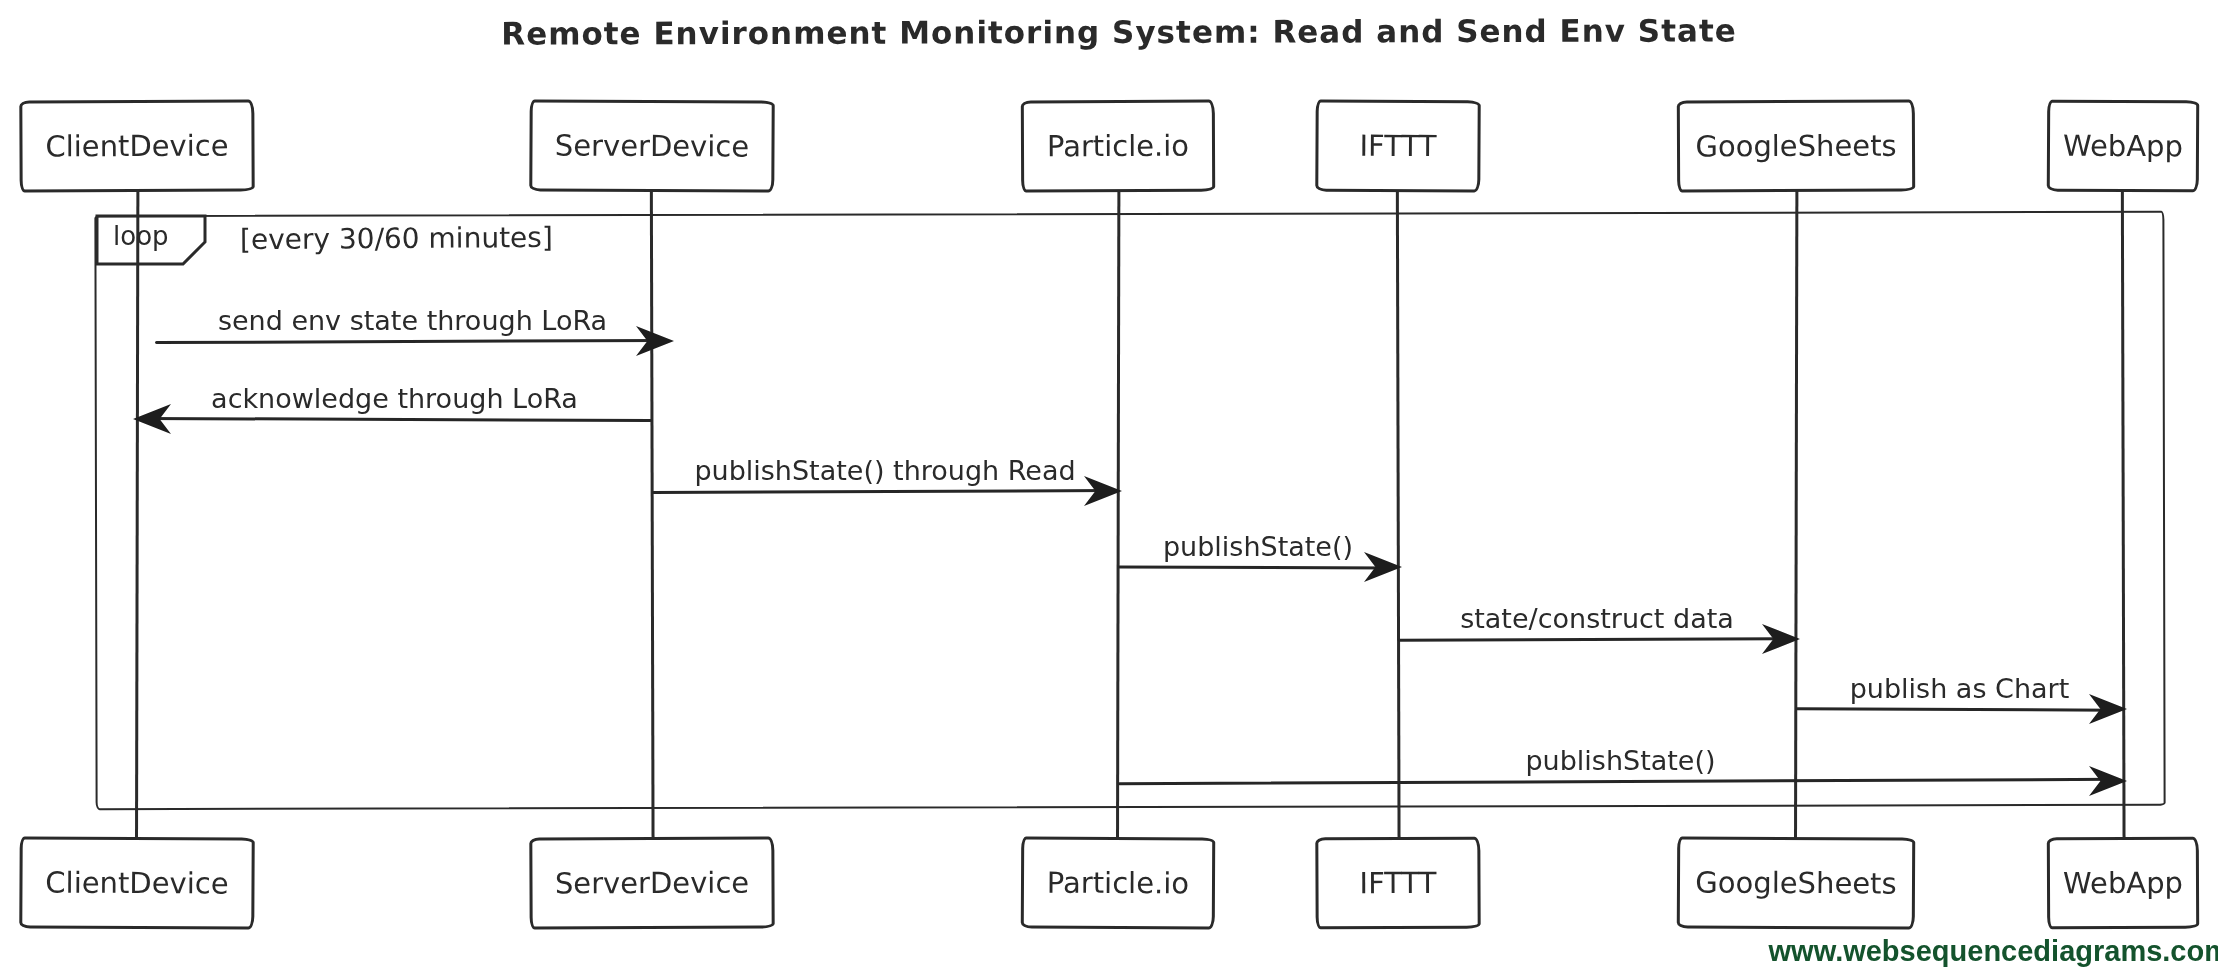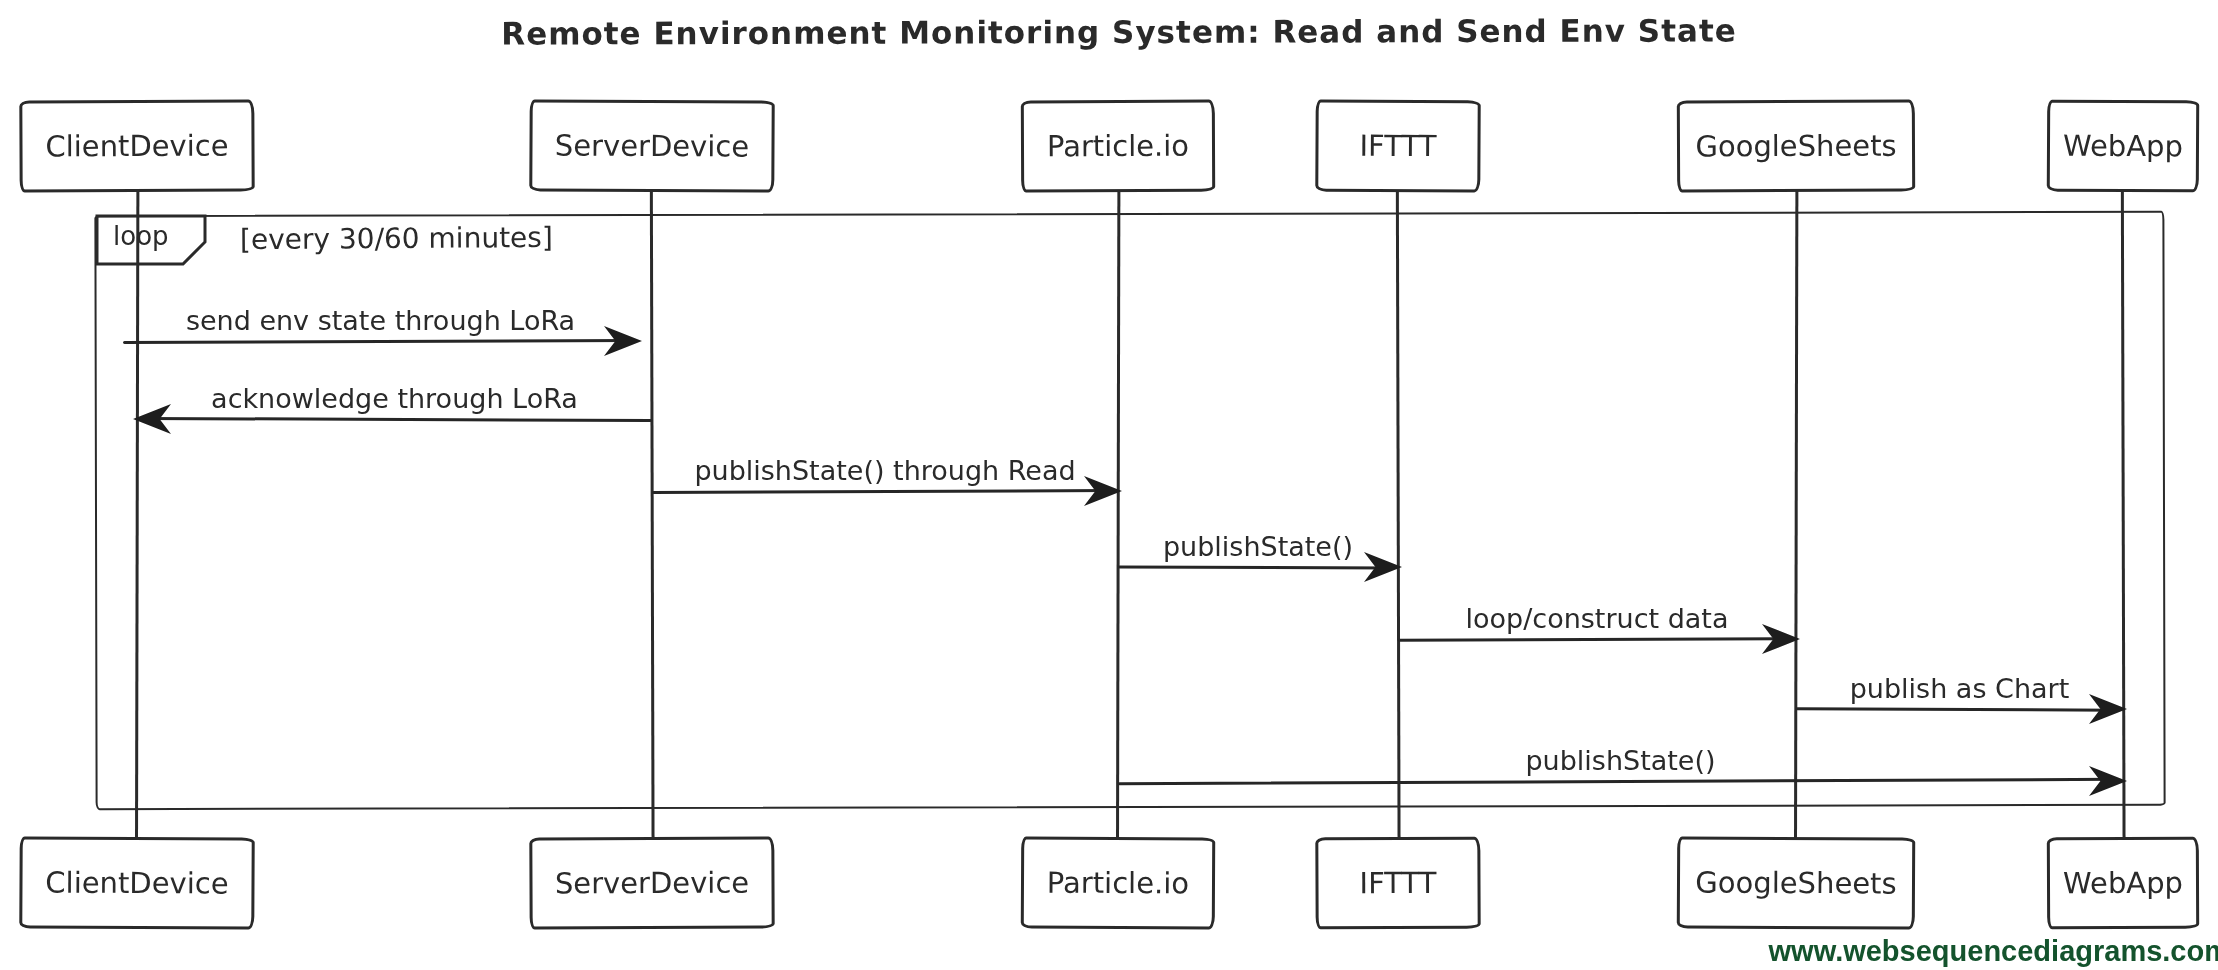--- a/index.html
+++ b/index.html
@@ -153,21 +153,21 @@
   <div class="lifeline alt" style="left:2123px;"></div>
 
   <div class="loop-pentagon">
     <svg width="112" height="52" viewBox="0 0 112 52">
       <polygon points="2,2 110,2 110,28 88,50 2,50" fill="#ffffff" fill-opacity="0" stroke="#2a2a2a" stroke-width="3"></polygon>
     </svg>
     <span class="loop-operator">loop</span>
   </div>
   <div class="loop-guard">[every 30/60 minutes]</div>
 
-  <div class="msg" style="left:123px; width:515px; top:297px;">
+  <div class="msg" style="left:155px; width:515px; top:297px;">
     <div class="label">send env state through LoRa</div>
     <div class="line"></div>
     <div class="head right"></div>
   </div>
 
   <div class="msg wavy" style="left:137px; width:515px; top:375px;">
     <div class="label">acknowledge through LoRa</div>
     <div class="line" style="left:6px; right:0;"></div>
     <div class="head left"></div>
   </div>
@@ -178,21 +178,21 @@
     <div class="head right"></div>
   </div>
 
   <div class="msg wavy" style="left:1118px; width:280px; top:523px;">
     <div class="label">publishState()</div>
     <div class="line"></div>
     <div class="head right"></div>
   </div>
 
   <div class="msg" style="left:1398px; width:398px; top:595px;">
-    <div class="label">loop/construct data</div>
+    <div class="label">state/construct data</div>
     <div class="line"></div>
     <div class="head right"></div>
   </div>
 
   <div class="msg wavy" style="left:1796px; width:327px; top:665px;">
     <div class="label">publish as Chart</div>
     <div class="line"></div>
     <div class="head right"></div>
   </div>
 

